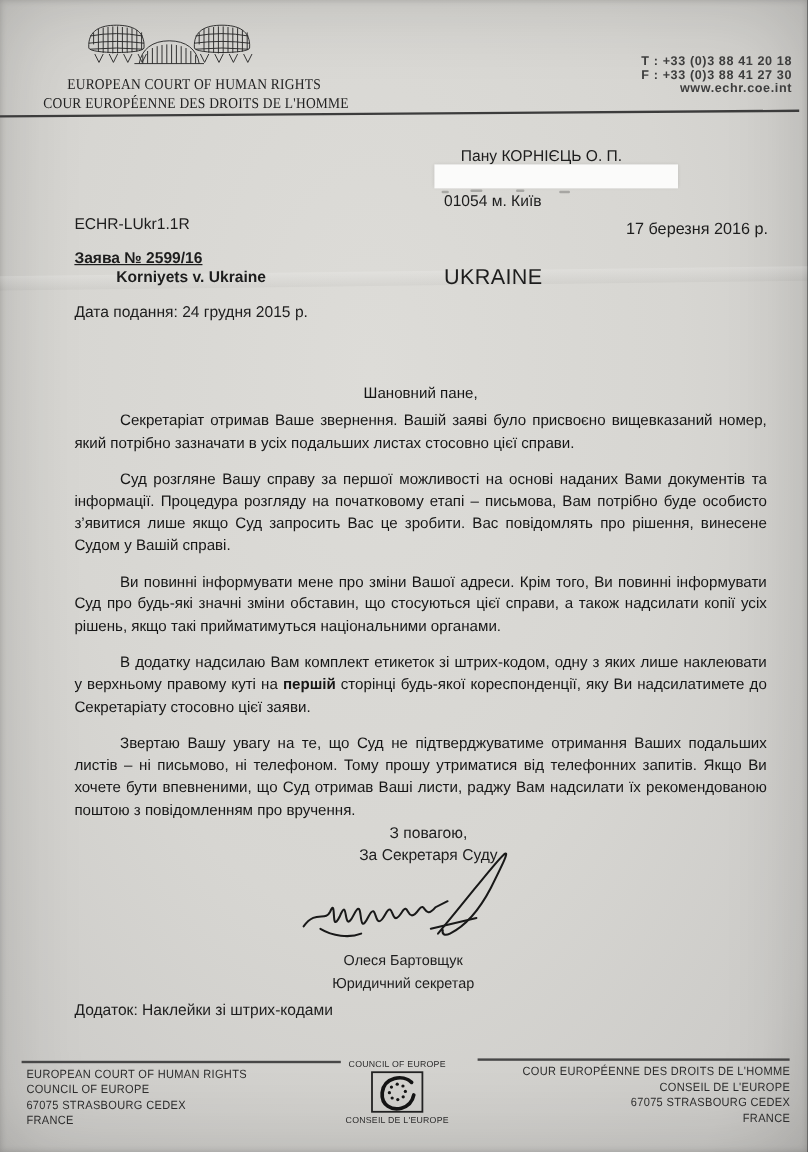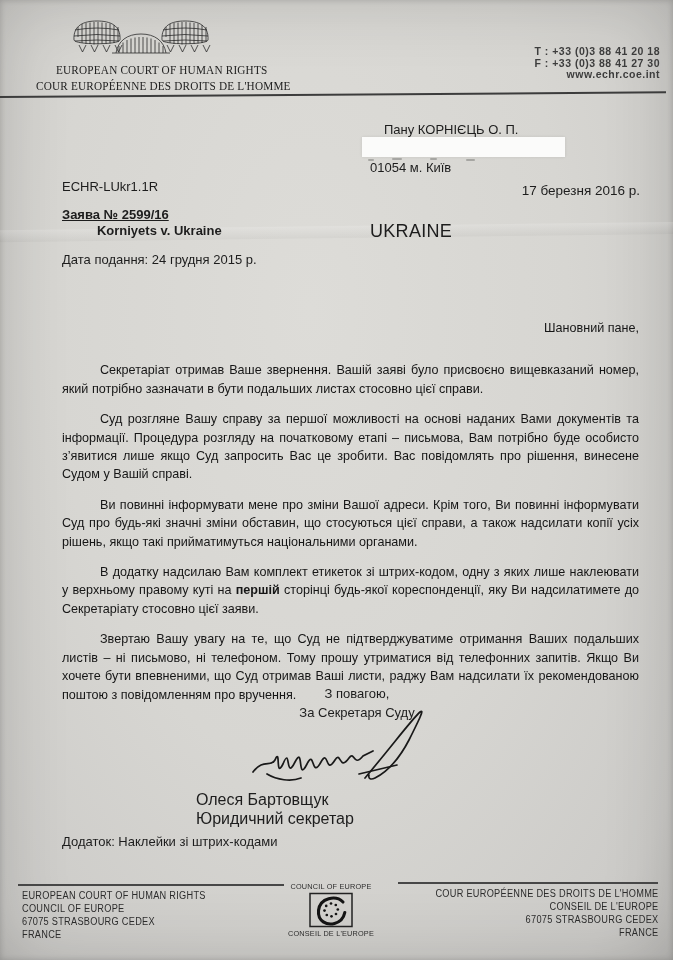--- a/index.html
+++ b/index.html
@@ -34,30 +34,30 @@
   .dateline { position:absolute; right:33px; top:183px; font-size:13.5px; white-space:nowrap; }
   
   .refblock { position:absolute; left:62px; top:179px; font-size:13px; line-height:16px; }
   .refblock .gap1 { height:12px; }
   .refblock .gap2 { height:13px; }
   .ref-app { font-weight:bold; text-decoration:underline; }
   .ref-case { font-weight:bold;text-align:center; }
   
   .body-text { position:absolute; left:62px; top:319px; width:577px;
     font-size:12.6px; line-height:18.4px; text-align:justify; color:#161616; }
-  .body-text .salutation { margin:0 0 24px 0; text-align:right; }
+  .body-text .salutation { margin:0 0 4px 0; text-align:center; }
   .body-text p { margin:0 0 12px 0; text-indent:38px; }
   .body-text p:last-child { margin-bottom:12px; }
   .bold-word { font-weight:bold; }
   
   .closing { position:absolute; left:213px; top:685px; width:288px; text-align:center;
     font-size:13px; line-height:18.5px; }
   .sig-svg { position:absolute; left:247px; top:708px; }
-  .signer { position:absolute; left:196px; top:791px; width:280px; 
-    font-size:16px; line-height:18.5px; }
+  .signer { position:absolute; left:196px; top:791px; width:280px; text-align:center;
+    font-size:12px; line-height:18.5px; }
   .enclosure { position:absolute; left:62px; top:834px; font-size:13px; }
   
   .f-rule-l { position:absolute; left:18px; top:884px; width:266px; height:1.5px; background:#474747; }
   .f-rule-r { position:absolute; left:398px; top:882px; width:260px; height:1.5px; background:#474747; }
   .f-left { position:absolute; left:22px; top:889px; font-size:10px; letter-spacing:.3px;
     line-height:13px; color:#2c2c2c; transform:scaleX(.92); transform-origin:left top; white-space:nowrap; }
   .f-right { position:absolute; right:15px; top:887px; text-align:right; font-size:10px; letter-spacing:.3px;
     line-height:13px; color:#2c2c2c; transform:scaleX(.92); transform-origin:right top; white-space:nowrap; }
   .f-center { position:absolute; left:283px; top:882px; width:96px; text-align:center;
     font-size:7.3px; letter-spacing:.2px; color:#2c2c2c; line-height:9px; }
@@ -108,21 +108,21 @@
     <div>ECHR-LUkr1.1R</div>
     <div class="gap1"></div>
     <div class="ref-app">Заява № 2599/16</div>
     <div class="ref-case">Korniyets v. Ukraine</div>
     <div class="gap2"></div>
     <div>Дата подання: 24 грудня 2015 р.</div>
   </div>
 
   <div class="body-text">
     <div class="salutation">Шановний пане,</div>
-    <p>Секретаріат отримав Ваше звернення. Вашій заяві було присвоєно вищевказаний номер, який потрібно зазначати в бути подальших листах стосовно цієї справи.</p>
+    <p>Секретаріат отримав Ваше звернення. Вашій заяві було присвоєно вищевказаний номер, який потрібно зазначати в усіх подальших листах стосовно цієї справи.</p>
     <p>Суд розгляне Вашу справу за першої можливості на основі наданих Вами документів та інформації. Процедура розгляду на початковому етапі – письмова, Вам потрібно буде особисто з’явитися лише якщо Суд запросить Вас це зробити. Вас повідомлять про рішення, винесене Судом у Вашій справі.</p>
     <p>Ви повинні інформувати мене про зміни Вашої адреси. Крім того, Ви повинні інформувати Суд про будь-які значні зміни обставин, що стосуються цієї справи, а також надсилати копії усіх рішень, якщо такі прийматимуться національними органами.</p>
     <p><span>В додатку надсилаю Вам комплект етикеток зі штрих-кодом, одну з яких лише наклеювати у верхньому правому куті на </span><span class="bold-word">першій</span><span> сторінці будь-якої кореспонденції, яку Ви надсилатимете до Секретаріату стосовно цієї заяви.</span></p>
     <p>Звертаю Вашу увагу на те, що Суд не підтверджуватиме отримання Ваших подальших листів – ні письмово, ні телефоном. Тому прошу утриматися від телефонних запитів. Якщо Ви хочете бути впевненими, що Суд отримав Ваші листи, раджу Вам надсилати їх рекомендованою поштою з повідомленням про вручення.</p>
   </div>
 
   <div class="closing">
     <div>З повагою,</div>
     <div>За Секретаря Суду</div>
   </div>

